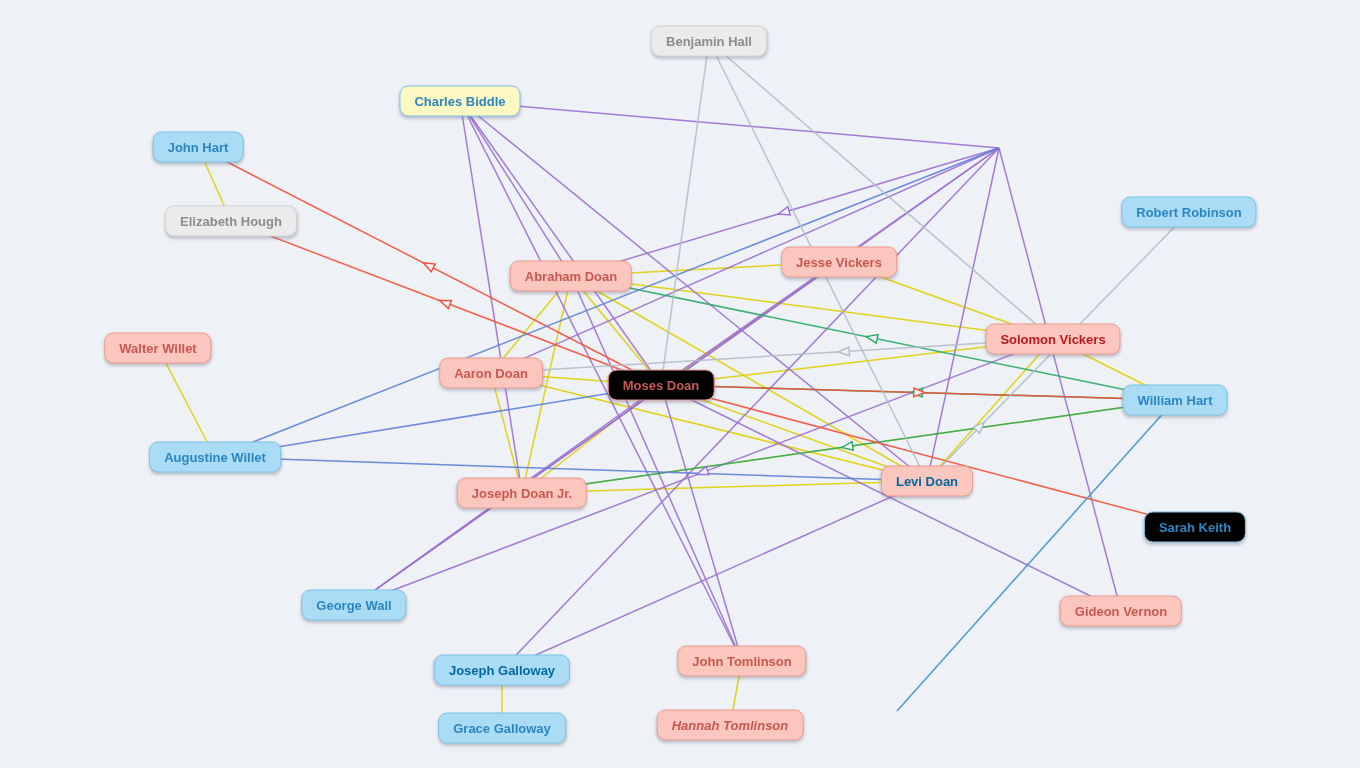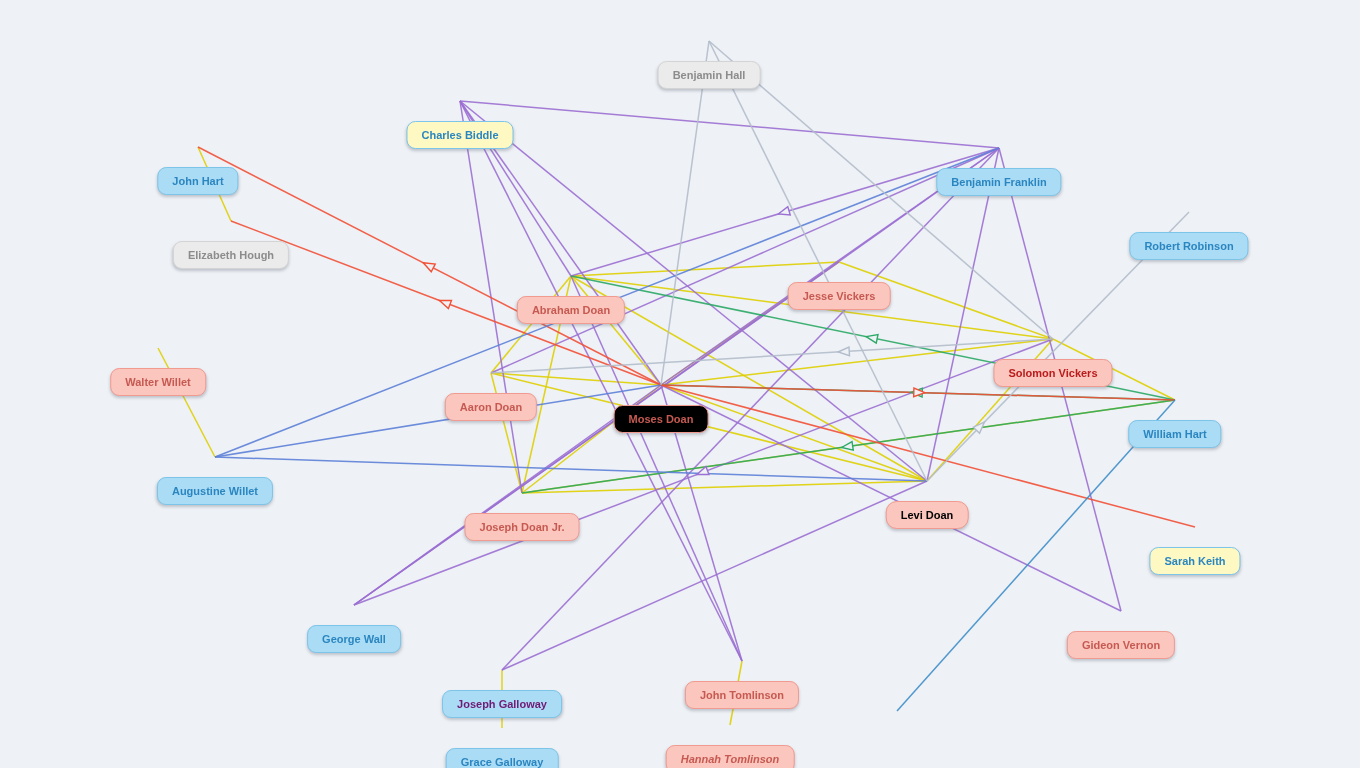--- a/index.html
+++ b/index.html
@@ -27,27 +27,26 @@
     top: 0;
     width: 1360px;
     height: 768px;
   }
   .node {
     position: absolute;
     transform: translate(-50%, -50%);
     padding: 7px 14px;
     border-radius: 9px;
     border: 1px solid transparent;
-    font-size: 11px;
+    font-size: 13px;
     font-weight: bold;
     white-space: nowrap;
     box-shadow: 0 2px 3px rgba(100,110,125,0.35);
     cursor: pointer;
     user-select: none;
-    margin-top: 34px;
   }
 </style>
 </head>
 <body style="background: rgb(238, 241, 245);">
 
 <div class="canvas" id="canvas" style="background: rgb(238, 241, 245);">
   <svg class="edge-layer" id="edge-layer" viewBox="0 0 1360 768">
       <line x1="198" y1="147" x2="231" y2="221" stroke="#decf00" stroke-width="1.5" stroke-opacity="0.9"></line>
       <line x1="158" y1="348" x2="215" y2="457" stroke="#decf00" stroke-width="1.5" stroke-opacity="0.9"></line>
       <line x1="502" y1="670" x2="502" y2="728" stroke="#decf00" stroke-width="1.5" stroke-opacity="0.9"></line>
@@ -114,34 +113,33 @@
       <polygon points="423.2743604965881,262.7997792617451 435.2195205597652,264.0602359508376 431.2512468443291,271.7800289350684" fill="#eef1f5" stroke="#f25037" stroke-width="1.4"></polygon>
       <polygon points="439.4595501688315,300.5055028550892 451.4708581285458,300.441619391622 448.3776816688564,308.55177718227094" fill="#eef1f5" stroke="#f25037" stroke-width="1.4"></polygon>
       <polygon points="924.9970211609692,392.7041932245419 913.6751875042024,396.7156371850758 913.9283871026345,388.0393309454739" fill="#eef1f5" stroke="#f25037" stroke-width="1.4"></polygon>
       <polygon points="838.0727750642448,352.0027146758286 848.9902518624393,346.9942917343346 849.5144180604667,355.65845065467107" fill="#eef1f5" stroke="#b2bccb" stroke-width="1.4"></polygon>
       <polygon points="984.2840721943842,422.1854373271398 979.5785855405427,433.2368623642343 973.3605278261962,427.1806128431979" fill="#eef1f5" stroke="#b2bccb" stroke-width="1.4"></polygon>
     </svg>
   <div class="node-layer" id="node-layer">
       <div class="node" style="left: 709px; top: 41px; background: rgb(235, 235, 235); border-color: rgb(212, 212, 212); color: rgb(140, 140, 140);"><span>Benjamin Hall</span></div>
       <div class="node" style="left: 460px; top: 101px; background: #fef9c3; border-color: rgb(124, 196, 232); color: rgb(43, 134, 192);"><span>Charles Biddle</span></div>
       <div class="node" style="left: 198px; top: 147px; background: rgb(171, 220, 246); border-color: rgb(124, 196, 232); color: rgb(43, 134, 192);"><span>John Hart</span></div>
-      <div class="node" style="left: 999px; top: 148px; background: rgb(171, 220, 246); border-color: rgb(124, 196, 232); color: rgb(43, 134, 192);"><span>Benjamin Franklin</span></div>
       <div class="node" style="left: 1189px; top: 212px; background: rgb(171, 220, 246); border-color: rgb(124, 196, 232); color: rgb(43, 134, 192);"><span>Robert Robinson</span></div>
       <div class="node" style="left: 231px; top: 221px; background: rgb(235, 235, 235); border-color: rgb(212, 212, 212); color: rgb(140, 140, 140);"><span>Elizabeth Hough</span></div>
       <div class="node" style="left: 839px; top: 262px; background: rgb(251, 198, 189); border-color: rgb(240, 154, 144); color: rgb(198, 90, 82);"><span>Jesse Vickers</span></div>
       <div class="node" style="left: 571px; top: 276px; background: rgb(251, 198, 189); border-color: rgb(240, 154, 144); color: rgb(198, 90, 82);"><span>Abraham Doan</span></div>
       <div class="node" style="left: 1053px; top: 339px; background: rgb(251, 198, 189); border-color: rgb(240, 154, 144); color: #b91c1c;"><span>Solomon Vickers</span></div>
       <div class="node" style="left: 158px; top: 348px; background: rgb(251, 198, 189); border-color: rgb(240, 154, 144); color: rgb(198, 90, 82);"><span>Walter Willet</span></div>
       <div class="node" style="left: 491px; top: 373px; background: rgb(251, 198, 189); border-color: rgb(240, 154, 144); color: rgb(198, 90, 82);"><span>Aaron Doan</span></div>
       <div class="node" style="left: 661px; top: 385px; background: #000000; border-color: rgb(240, 154, 144); color: rgb(198, 90, 82);"><span>Moses Doan</span></div>
       <div class="node" style="left: 1175px; top: 400px; background: rgb(171, 220, 246); border-color: rgb(124, 196, 232); color: rgb(43, 134, 192);"><span>William Hart</span></div>
       <div class="node" style="left: 215px; top: 457px; background: rgb(171, 220, 246); border-color: rgb(124, 196, 232); color: rgb(43, 134, 192);"><span>Augustine Willet</span></div>
-      <div class="node" style="left: 927px; top: 481px; background: rgb(251, 198, 189); border-color: rgb(240, 154, 144); color: #000000; border-radius: 11px;"><span>Levi Doan</span></div>
+      <div class="node" style="left: 927px; top: 481px; background: rgb(251, 198, 189); border-color: rgb(240, 154, 144); color: #0369a1;"><span>Levi Doan</span></div>
       <div class="node" style="left: 522px; top: 493px; background: rgb(251, 198, 189); border-color: rgb(240, 154, 144); color: rgb(198, 90, 82);"><span>Joseph Doan Jr.</span></div>
-      <div class="node" style="left: 1195px; top: 527px; background: #fef9c3; border-color: rgb(124, 196, 232); color: rgb(43, 134, 192);"><span>Sarah Keith</span></div>
+      <div class="node" style="left: 1195px; top: 527px; background: #000000; border-color: rgb(124, 196, 232); color: rgb(43, 134, 192);"><span>Sarah Keith</span></div>
       <div class="node" style="left: 354px; top: 605px; background: rgb(171, 220, 246); border-color: rgb(124, 196, 232); color: rgb(43, 134, 192);"><span>George Wall</span></div>
       <div class="node" style="left: 1121px; top: 611px; background: rgb(251, 198, 189); border-color: rgb(240, 154, 144); color: rgb(198, 90, 82);"><span>Gideon Vernon</span></div>
       <div class="node" style="left: 742px; top: 661px; background: rgb(251, 198, 189); border-color: rgb(240, 154, 144); color: rgb(198, 90, 82);"><span>John Tomlinson</span></div>
-      <div class="node" style="left: 502px; top: 670px; background: rgb(171, 220, 246); border-color: rgb(124, 196, 232); color: #701a75;"><span>Joseph Galloway</span></div>
+      <div class="node" style="left: 502px; top: 670px; background: rgb(171, 220, 246); border-color: rgb(124, 196, 232); color: #0369a1;"><span>Joseph Galloway</span></div>
       <div class="node" style="left: 730px; top: 725px; background: rgb(251, 198, 189); border-color: rgb(240, 154, 144); color: rgb(198, 90, 82); font-style: italic;"><span>Hannah Tomlinson</span></div>
       <div class="node" style="left: 502px; top: 728px; background: rgb(171, 220, 246); border-color: rgb(124, 196, 232); color: rgb(43, 134, 192);"><span>Grace Galloway</span></div>
     </div>
 </div>
 
 </body></html>

